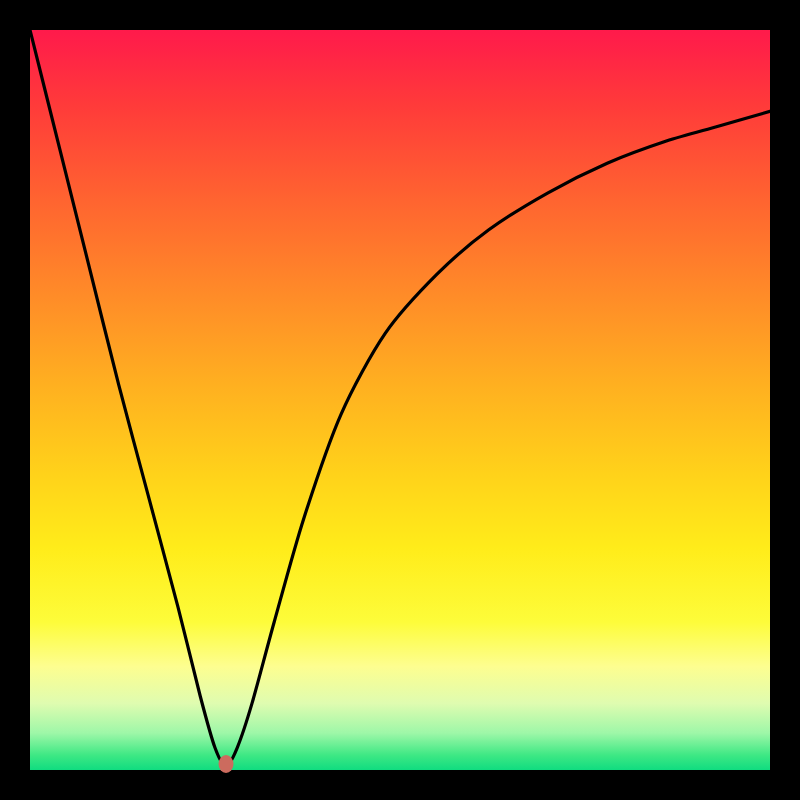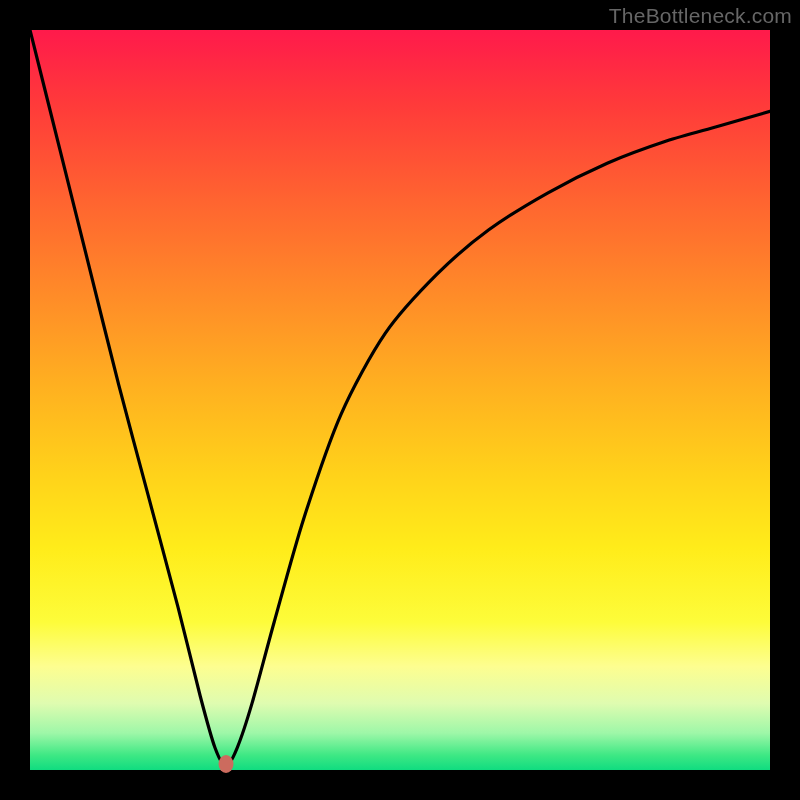--- a/index.html
+++ b/index.html
@@ -71,14 +71,13 @@
 
   <div class="plot-area">
 
     <svg class="curve-svg" viewBox="0 0 740 740" preserveAspectRatio="none">
       <path id="curve-path" d="M 0.00 0.00 C 4.19 16.77, 21.21 84.85, 29.60 118.40 C 37.99 151.95, 50.81 203.25, 59.20 236.80 C 67.59 270.35, 80.41 322.70, 88.80 355.20 C 97.19 387.70, 110.01 434.75, 118.40 466.20 C 126.79 497.65, 140.66 548.90, 148.00 577.20 C 155.34 605.50, 164.96 646.08, 170.20 666.00 C 175.44 685.92, 181.33 707.84, 185.00 717.80 C 188.67 727.76, 192.96 736.30, 196.10 736.30 C 199.25 736.30, 203.53 726.71, 207.20 717.80 C 210.87 708.89, 216.76 691.22, 222.00 673.40 C 227.24 655.58, 236.86 618.21, 244.20 592.00 C 251.54 565.79, 264.37 517.75, 273.80 488.40 C 283.24 459.05, 299.27 411.01, 310.80 384.80 C 322.33 358.59, 341.57 323.32, 355.20 303.40 C 368.83 283.48, 392.32 258.88, 407.00 244.20 C 421.68 229.52, 443.08 211.33, 458.80 199.80 C 474.52 188.27, 501.23 172.23, 518.00 162.80 C 534.77 153.36, 560.43 140.54, 577.20 133.20 C 593.97 125.86, 620.67 116.24, 636.40 111.00 C 652.13 105.76, 673.52 100.39, 688.20 96.20 C 702.88 92.01, 732.66 83.50, 740.00 81.40" fill="none" stroke="#000" stroke-width="3.2" stroke-linejoin="round" stroke-linecap="round"></path>
     </svg>
 
     <div id="marker" class="marker" style="left: 26.5%; top: 99.2%; background: rgb(204, 107, 94);"></div>
   </div>
 
-  <div class="watermark">TheBottleneck.com</div>
 </div>
 
 </body></html>

